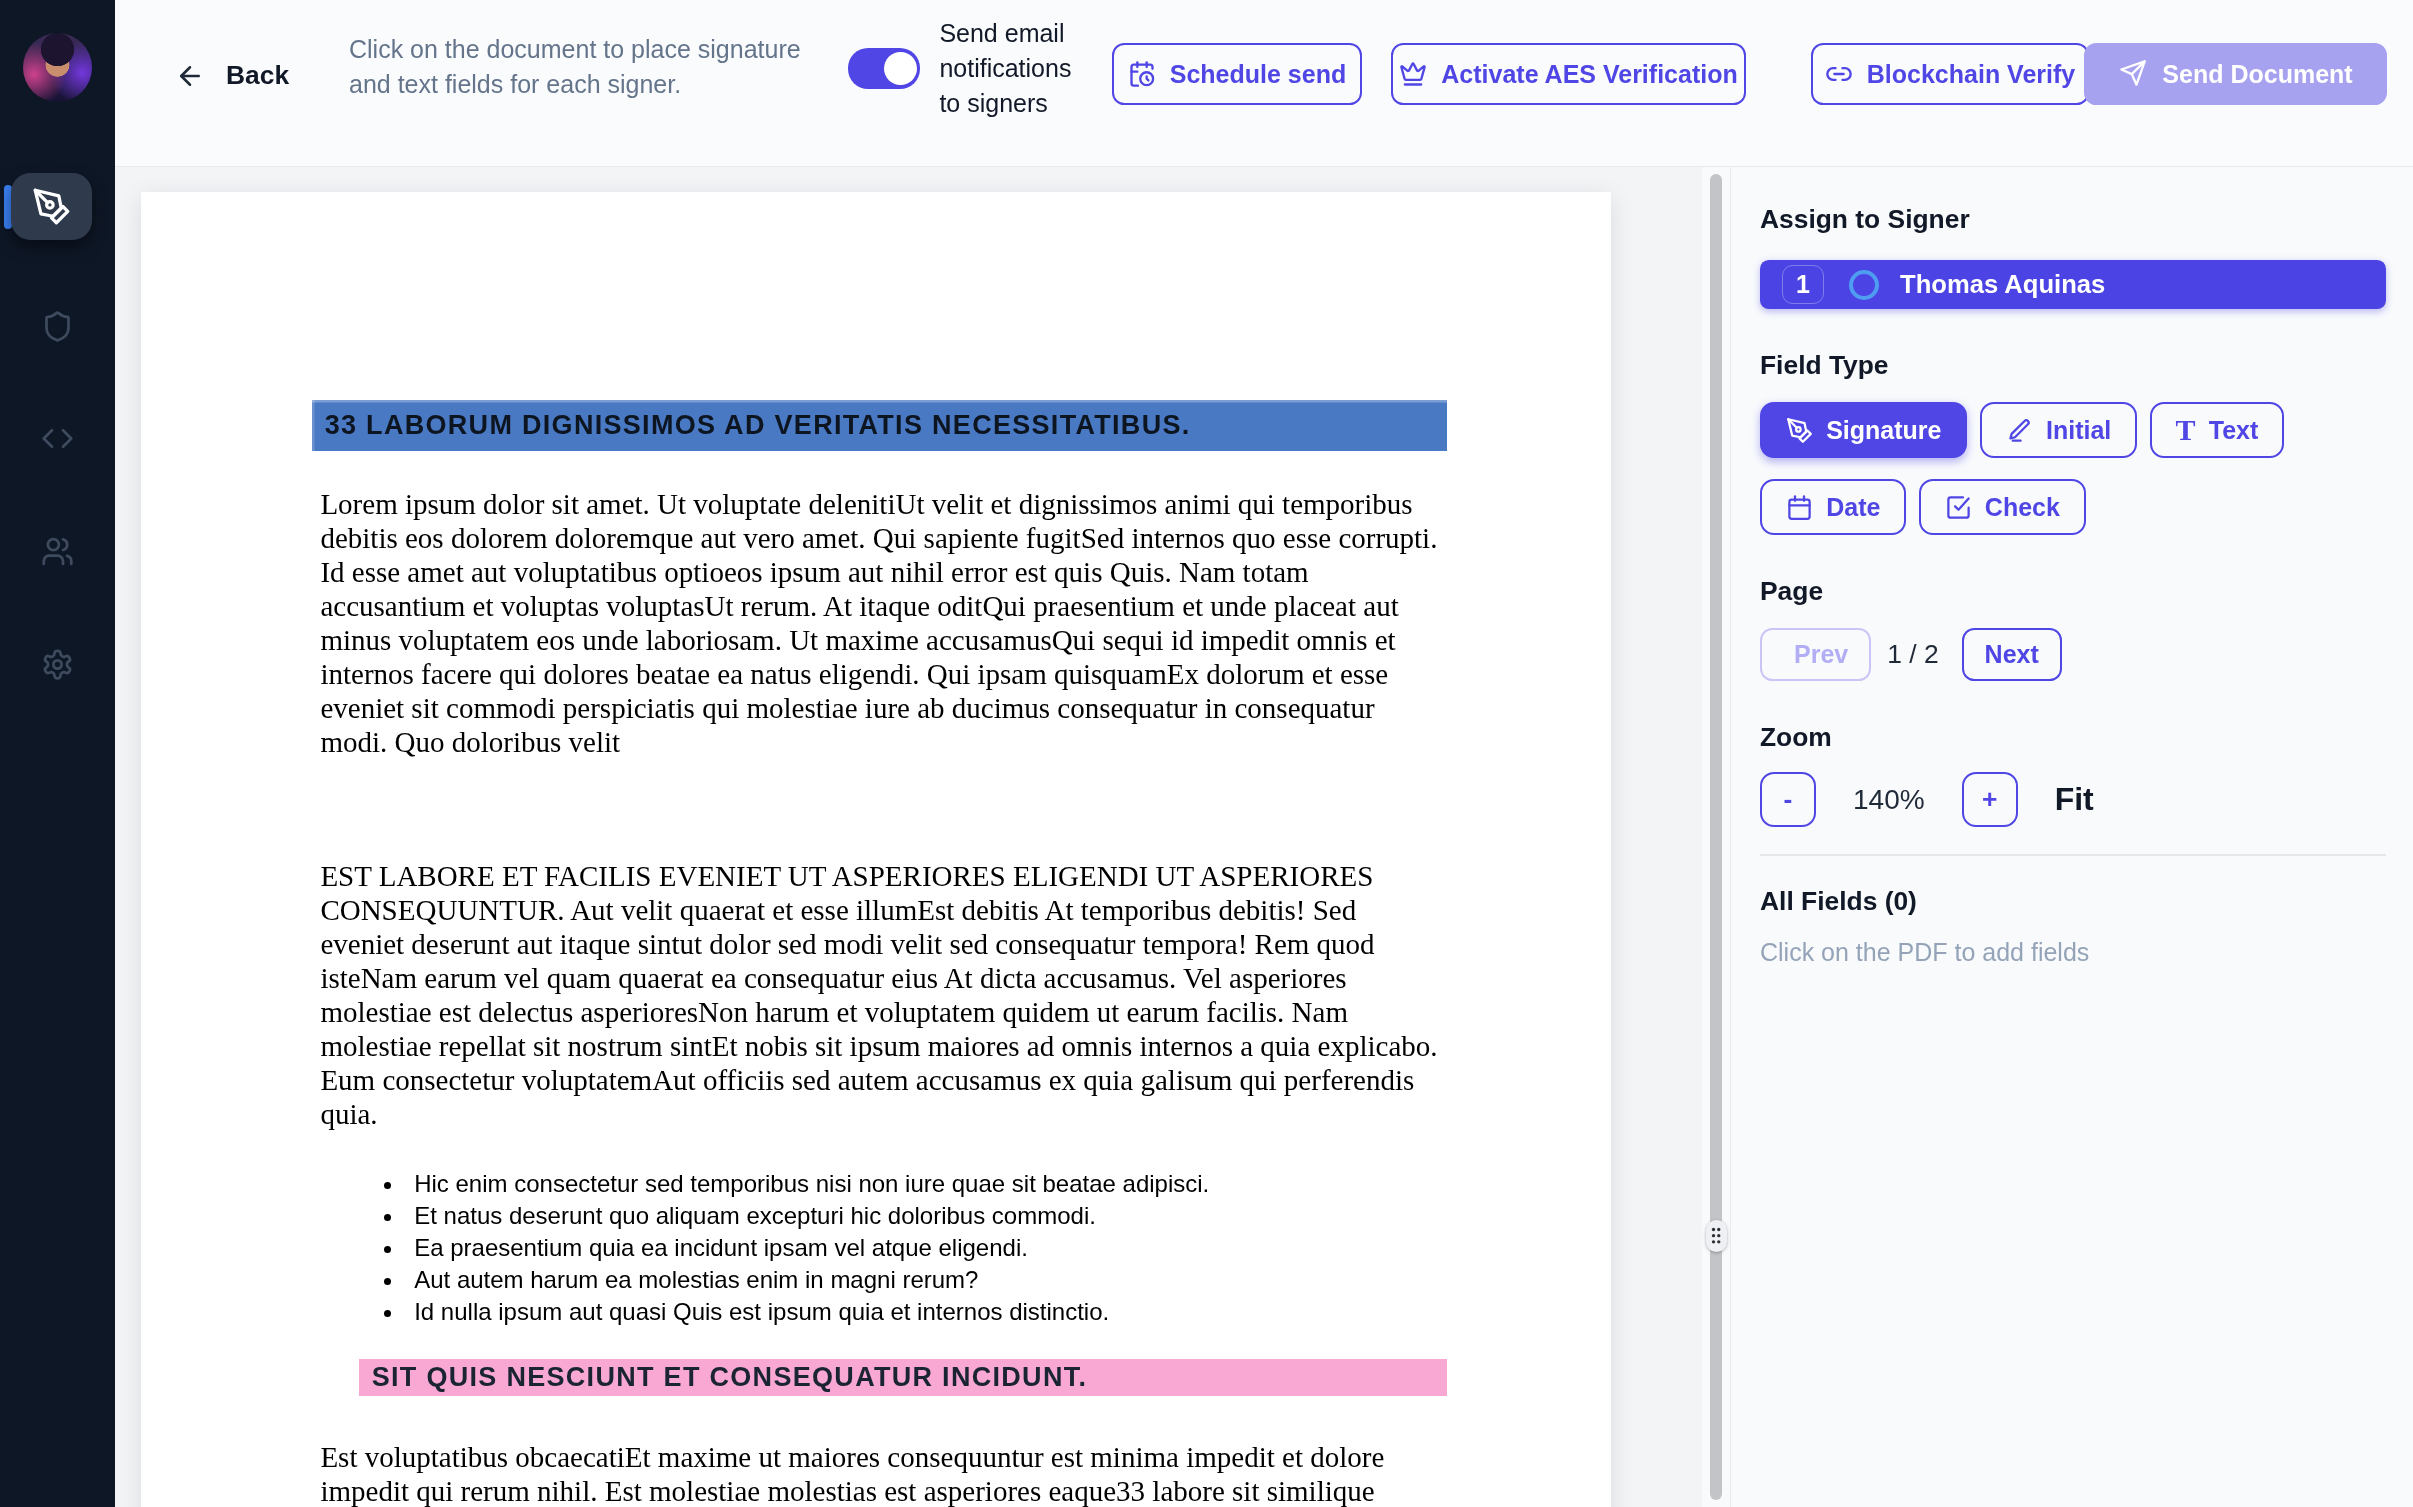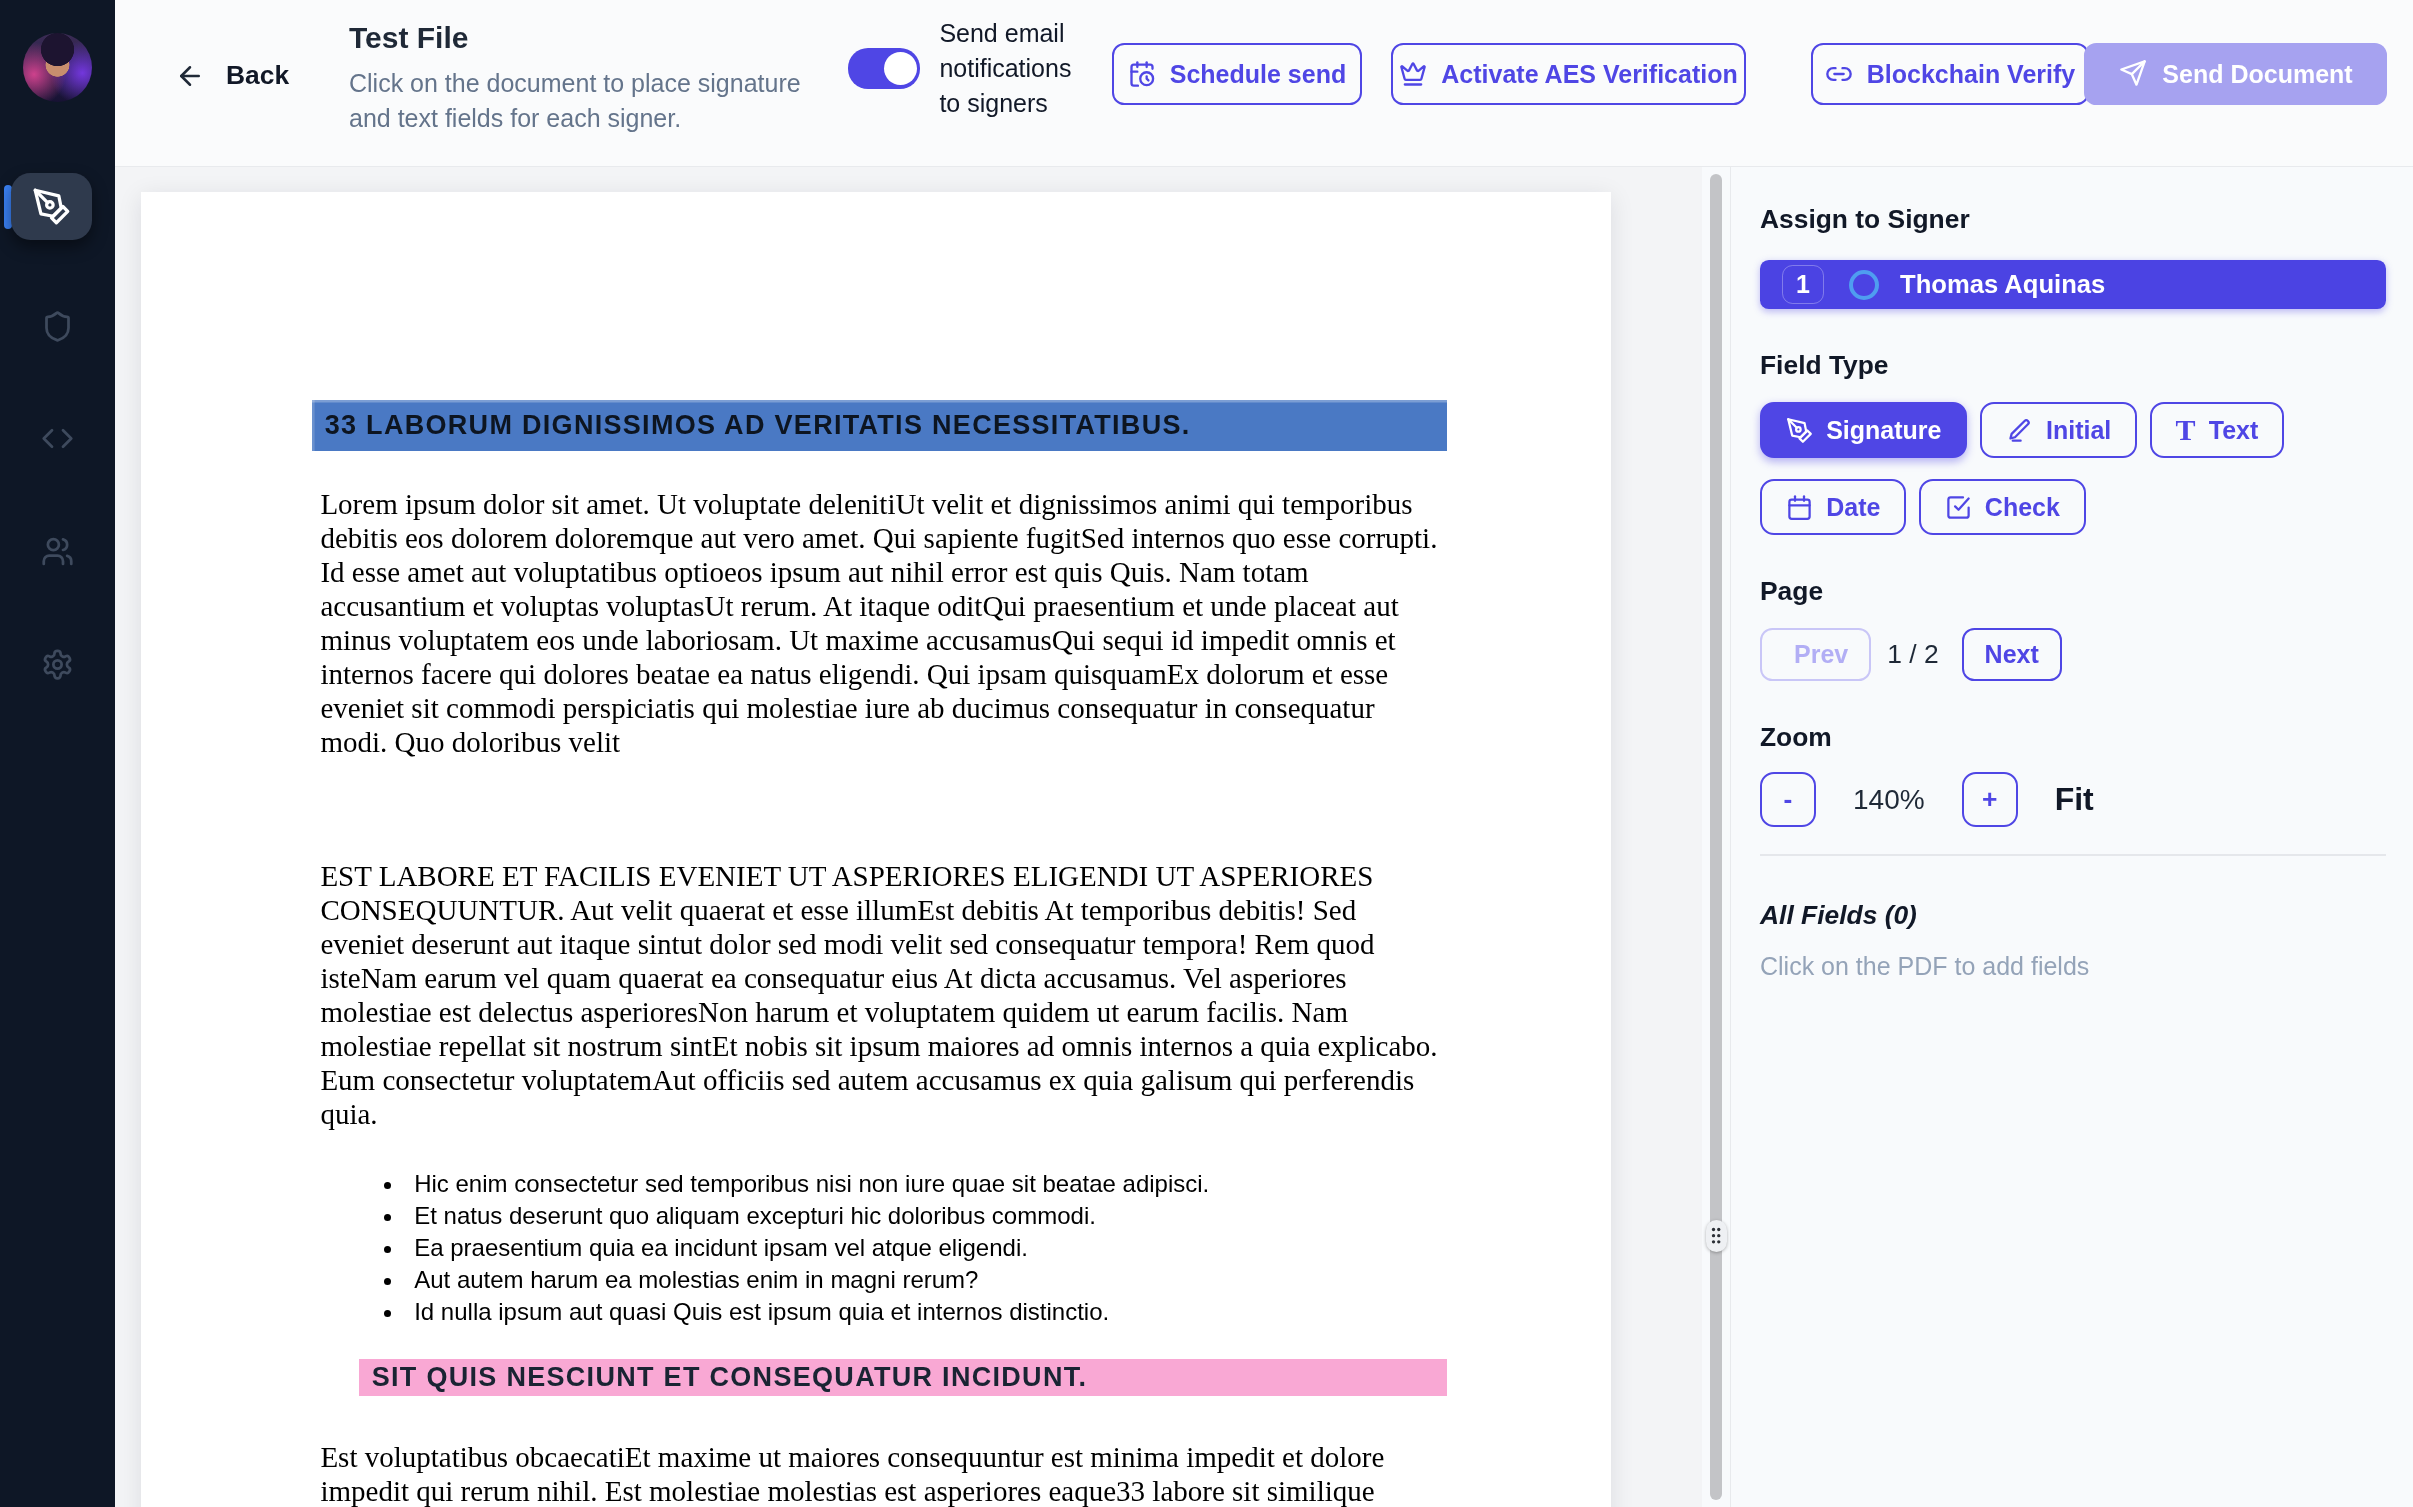--- a/index.html
+++ b/index.html
@@ -91,21 +91,21 @@
     font-family:"Liberation Sans",sans-serif;font-size:25px;font-weight:700;cursor:pointer;padding:0 21px;}
   .pbtn.disabled{border-color:#c9c6f7;color:#b2aef5;padding-left:32px;}
   .page-indicator{margin:0 23px 0 16px;font-size:26.4px;color:#1f2937;}
   .zoom-row{margin-top:19.4px;display:flex;align-items:center;gap:37px;}
   .zbtn{width:56px;height:55px;border-radius:14px;border:2.6px solid #4f46e5;background:transparent;color:#4f46e5;
     font-family:"Liberation Sans",sans-serif;font-size:26.4px;font-weight:700;cursor:pointer;}
   .zoom-value{font-size:28px;color:#1f2937;}
   .fit-label{font-size:32px;font-weight:700;color:#111827;cursor:pointer;}
   .panel-divider{margin-top:26.4px;height:1.8px;background:#e5e7eb;}
   .fields-hint{margin-top:21px;font-size:25px;color:#94a3b8;}
-  .mt34{margin-top:44px;font-style:italic;}
+  .mt34{margin-top:30px;}
 </style>
 </head>
 <body>
 
 <div class="app">
 
   <div class="sidebar">
     <div class="avatar"></div>
     <div class="nav-indicator"></div>
     <div class="nav-tile">
@@ -159,21 +159,20 @@
       <div class="back">
         <span style="width:30px;height:30px;display:block;">
           <svg viewBox="0 0 24 24" fill="none" stroke="currentColor" stroke-width="2" stroke-linecap="round" stroke-linejoin="round">
               <path d="M19 12H5"></path>
               <path d="m12 19-7-7 7-7"></path>
             </svg>
         </span>
         <span class="back-label">Back</span>
       </div>
       <div class="title-block">
-        <div class="page-title">Test File</div>
         <div class="page-subtitle">Click on the document to place signature and text fields for each signer.</div>
       </div>
       <div class="toggle-wrap">
         <div class="toggle" role="switch" aria-checked="true">
           <div class="toggle-knob"></div>
         </div>
         <div class="toggle-label">Send email notifications to signers</div>
       </div>
       <button class="hbtn schedule">
         <span style="width:28px;height:28px;display:block;">

